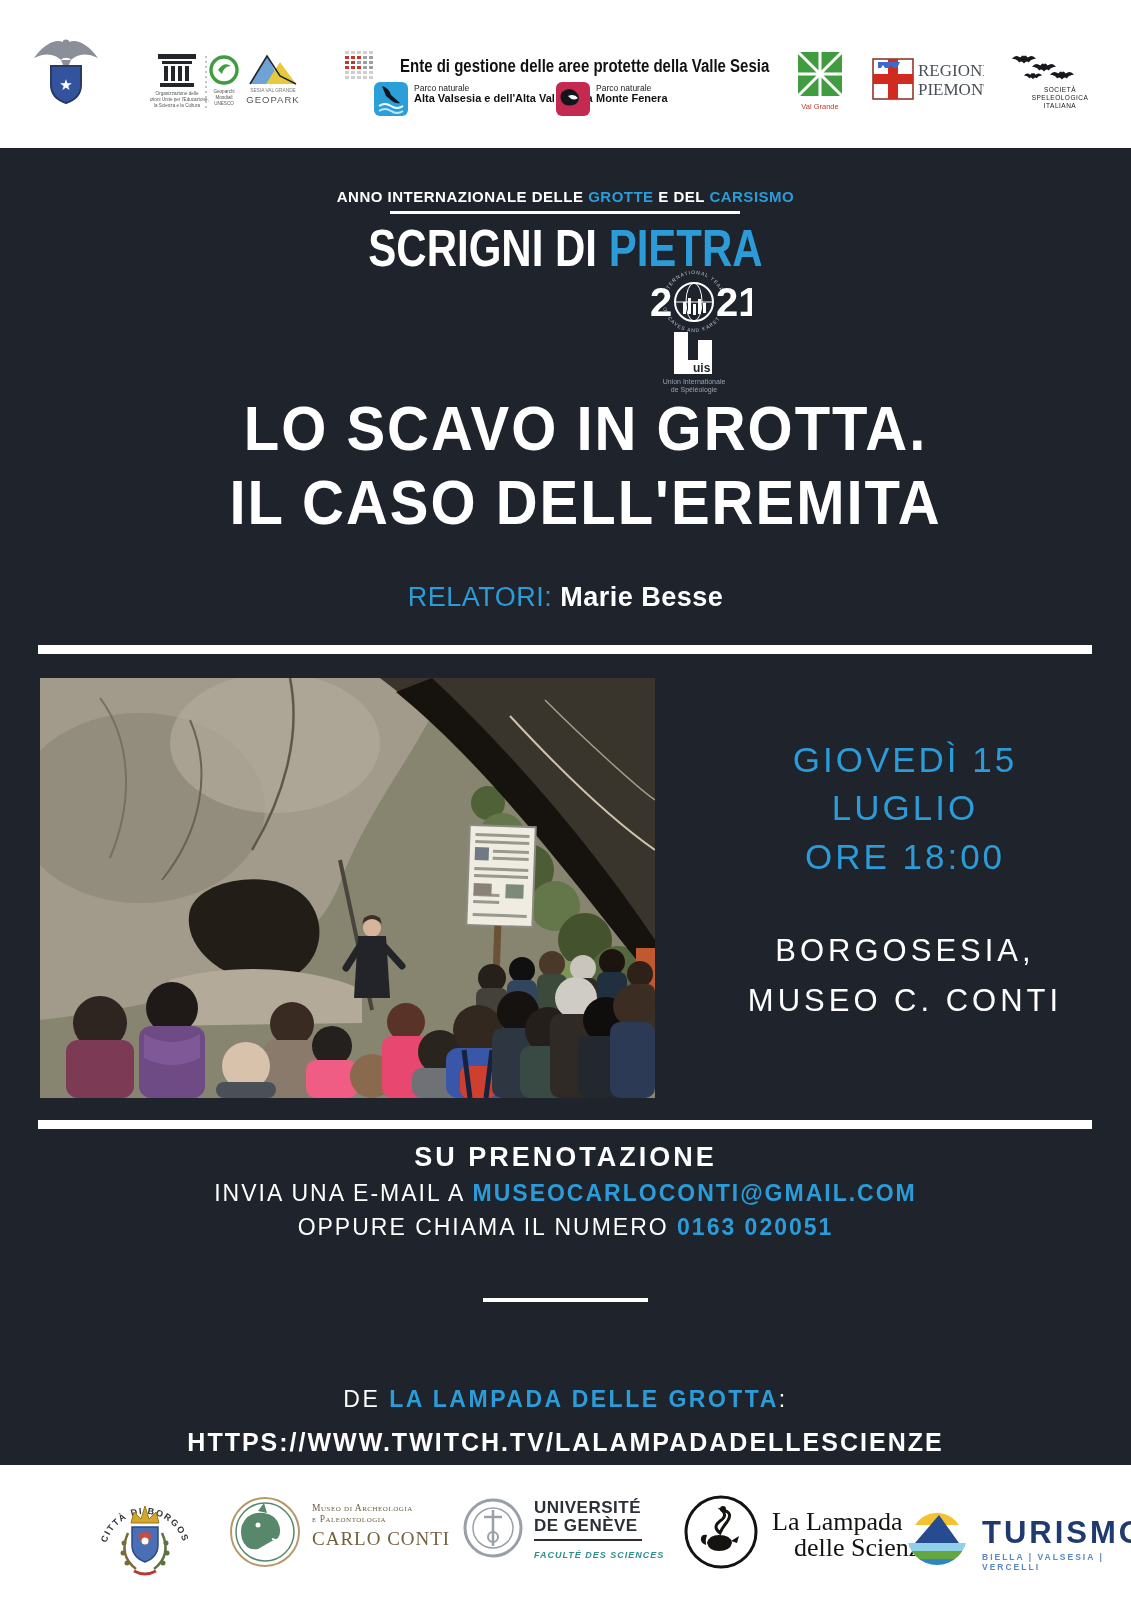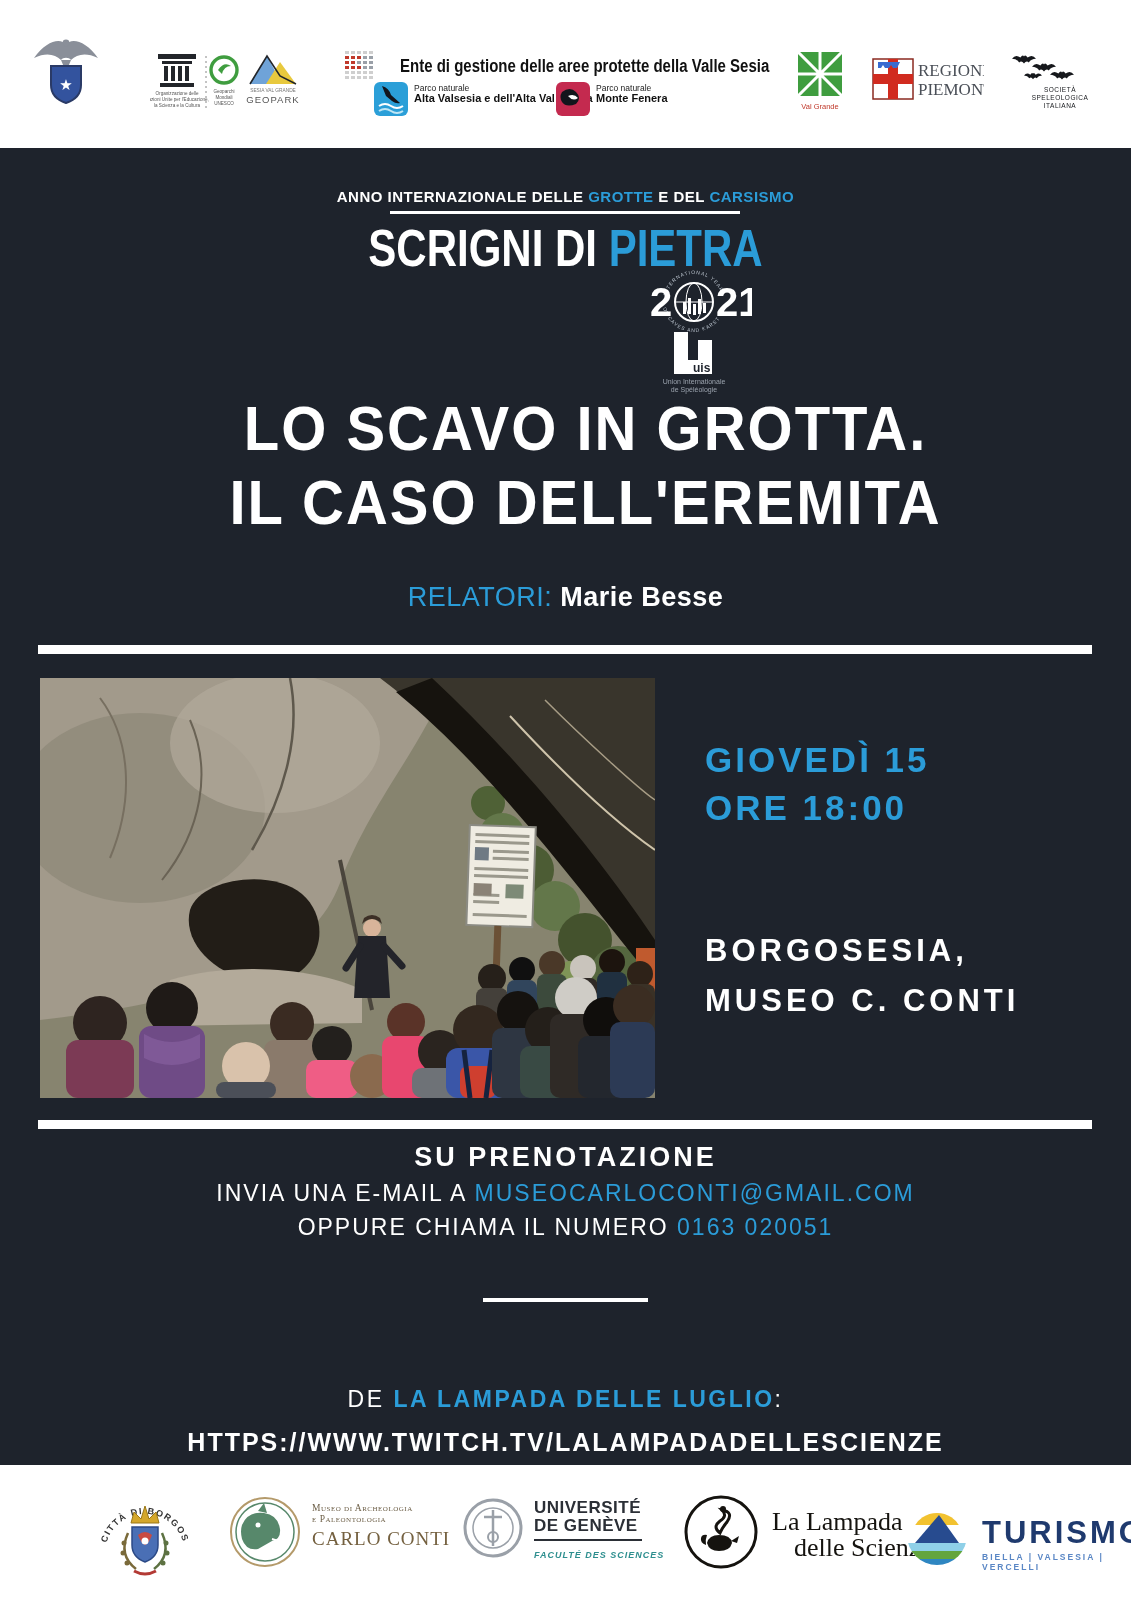--- a/index.html
+++ b/index.html
@@ -19,26 +19,26 @@
   .kicker-rule{height:3px;background:#fff;width:350px;left:390px;}
   .bigbrand{font-size:42px;font-weight:bold;color:#fff;white-space:nowrap;}
   .bigbrand .inner{display:inline-block;transform:scaleY(1.25);transform-origin:center top;}
   .subbrand{font-size:25px;font-weight:bold;font-style:italic;color:#fff;white-space:nowrap;}
   .subbrand .inner{display:inline-block;transform:translateX(-42px) scaleY(1.1);transform-origin:center top;}
   .blue{color:#2b9cd8;}
   .h1line{font-size:58px;font-weight:bold;letter-spacing:2px;white-space:nowrap;color:#fff;padding-left:20px;}
   .h1line .inner{display:inline-block;transform:scaleY(1.08);transform-origin:center top;}
   .relatori{font-size:27px;letter-spacing:.5px;color:#fff;}
   .divider{height:9px;background:#fff;left:38px;width:1054px;}
-  .event-col{left:705px;width:400px;color:#2b9cd8;font-weight:bold;}
+  .event-col{left:705px;width:400px;color:#2b9cd8;font-weight:normal;text-align:center;}
   .event-date{font-size:35px;letter-spacing:3px;line-height:1.38;white-space:nowrap;}
   .event-venue{font-size:31px;letter-spacing:4px;line-height:1.6;color:#fff;white-space:nowrap;}
   .bookhead{font-size:27px;font-weight:bold;letter-spacing:3px;color:#fff;}
   .bookline{font-size:23px;letter-spacing:2px;color:#fff;white-space:nowrap;}
-  .bookline b{font-weight:normal;margin-top:8px;}
+  .bookline b{font-weight:bold;margin-top:8px;}
   .shortrule{height:4px;background:#fff;width:165px;left:483px;}
   .streamline{font-size:23px;letter-spacing:2.5px;color:#fff;white-space:nowrap;}
   .urlline{font-size:25px;font-weight:bold;letter-spacing:2px;color:#fff;white-space:nowrap;}
   
   .botbar{position:absolute;top:1465px;left:0;width:1131px;height:135px;background:#fff;}
   .museo-text{line-height:1.15;font-family:"Liberation Serif",serif;color:#6b5d45;}
   .museo-text .s{font-size:9.5px;letter-spacing:.5px;display:block;font-variant:small-caps;}
   .museo-text .b{font-size:19px;letter-spacing:1px;display:block;margin-top:3px;color:#74603f;}
   .unige-text{line-height:1.05;color:#2b2f36;font-weight:bold;}
   .unige-text .l{font-size:17px;display:block;letter-spacing:.5px;}
@@ -357,41 +357,42 @@
           <rect x="510" y="336" width="52" height="84" rx="10" fill="#2f2a26"></rect>
         <circle cx="566" cy="342" r="23" fill="#100e0c"></circle>
           <rect x="538" y="358" width="56" height="62" rx="10" fill="#23272e"></rect>
         <circle cx="594" cy="328" r="21" fill="#3b2d22"></circle>
           <rect x="570" y="344" width="45" height="76" rx="10" fill="#2c3a55"></rect>
       </g>
     </svg>
 
     <div class="abs event-col event-date" style="top:588px">
       <div>GIOVEDÌ 15</div>
+      <div>LUGLIO</div>
       <div>ORE 18:00</div>
     </div>
     <div class="abs event-col event-venue" style="top:778px">
       <div>BORGOSESIA,</div>
       <div>MUSEO C. CONTI</div>
     </div>
 
     <div class="abs divider" style="top:972px"></div>
 
     <div class="abs center bookhead" style="top:994px">SU PRENOTAZIONE</div>
     <div class="abs center bookline" style="top:1032px">
       <span>INVIA UNA E-MAIL A </span><b class="blue">MUSEOCARLOCONTI@GMAIL.COM</b>
     </div>
     <div class="abs center bookline" style="top:1066px">
       <span>OPPURE CHIAMA IL NUMERO </span><b class="blue">0163 020051</b>
     </div>
 
     <div class="abs shortrule" style="top:1150px"></div>
 
     <div class="abs center streamline" style="top:1238px">
-      <span>DE </span><b class="blue">LA LAMPADA DELLE LUGLIO</b><span>:</span>
+      <span>DE </span><b class="blue">LA LAMPADA DELLE GROTTA</b><span>:</span>
     </div>
     <div class="abs center urlline" style="top:1280px">HTTPS://WWW.TWITCH.TV/LALAMPADADELLESCIENZE</div>
   </div>
 
   <div class="botbar">
 
     <svg class="abs" style="left:90px;top:18px" width="110" height="110" viewBox="0 0 110 110">
       <defs>
           <path id="crestArc" d="M16,62 a40,40 0 0 1 78,0"></path>
         </defs>

